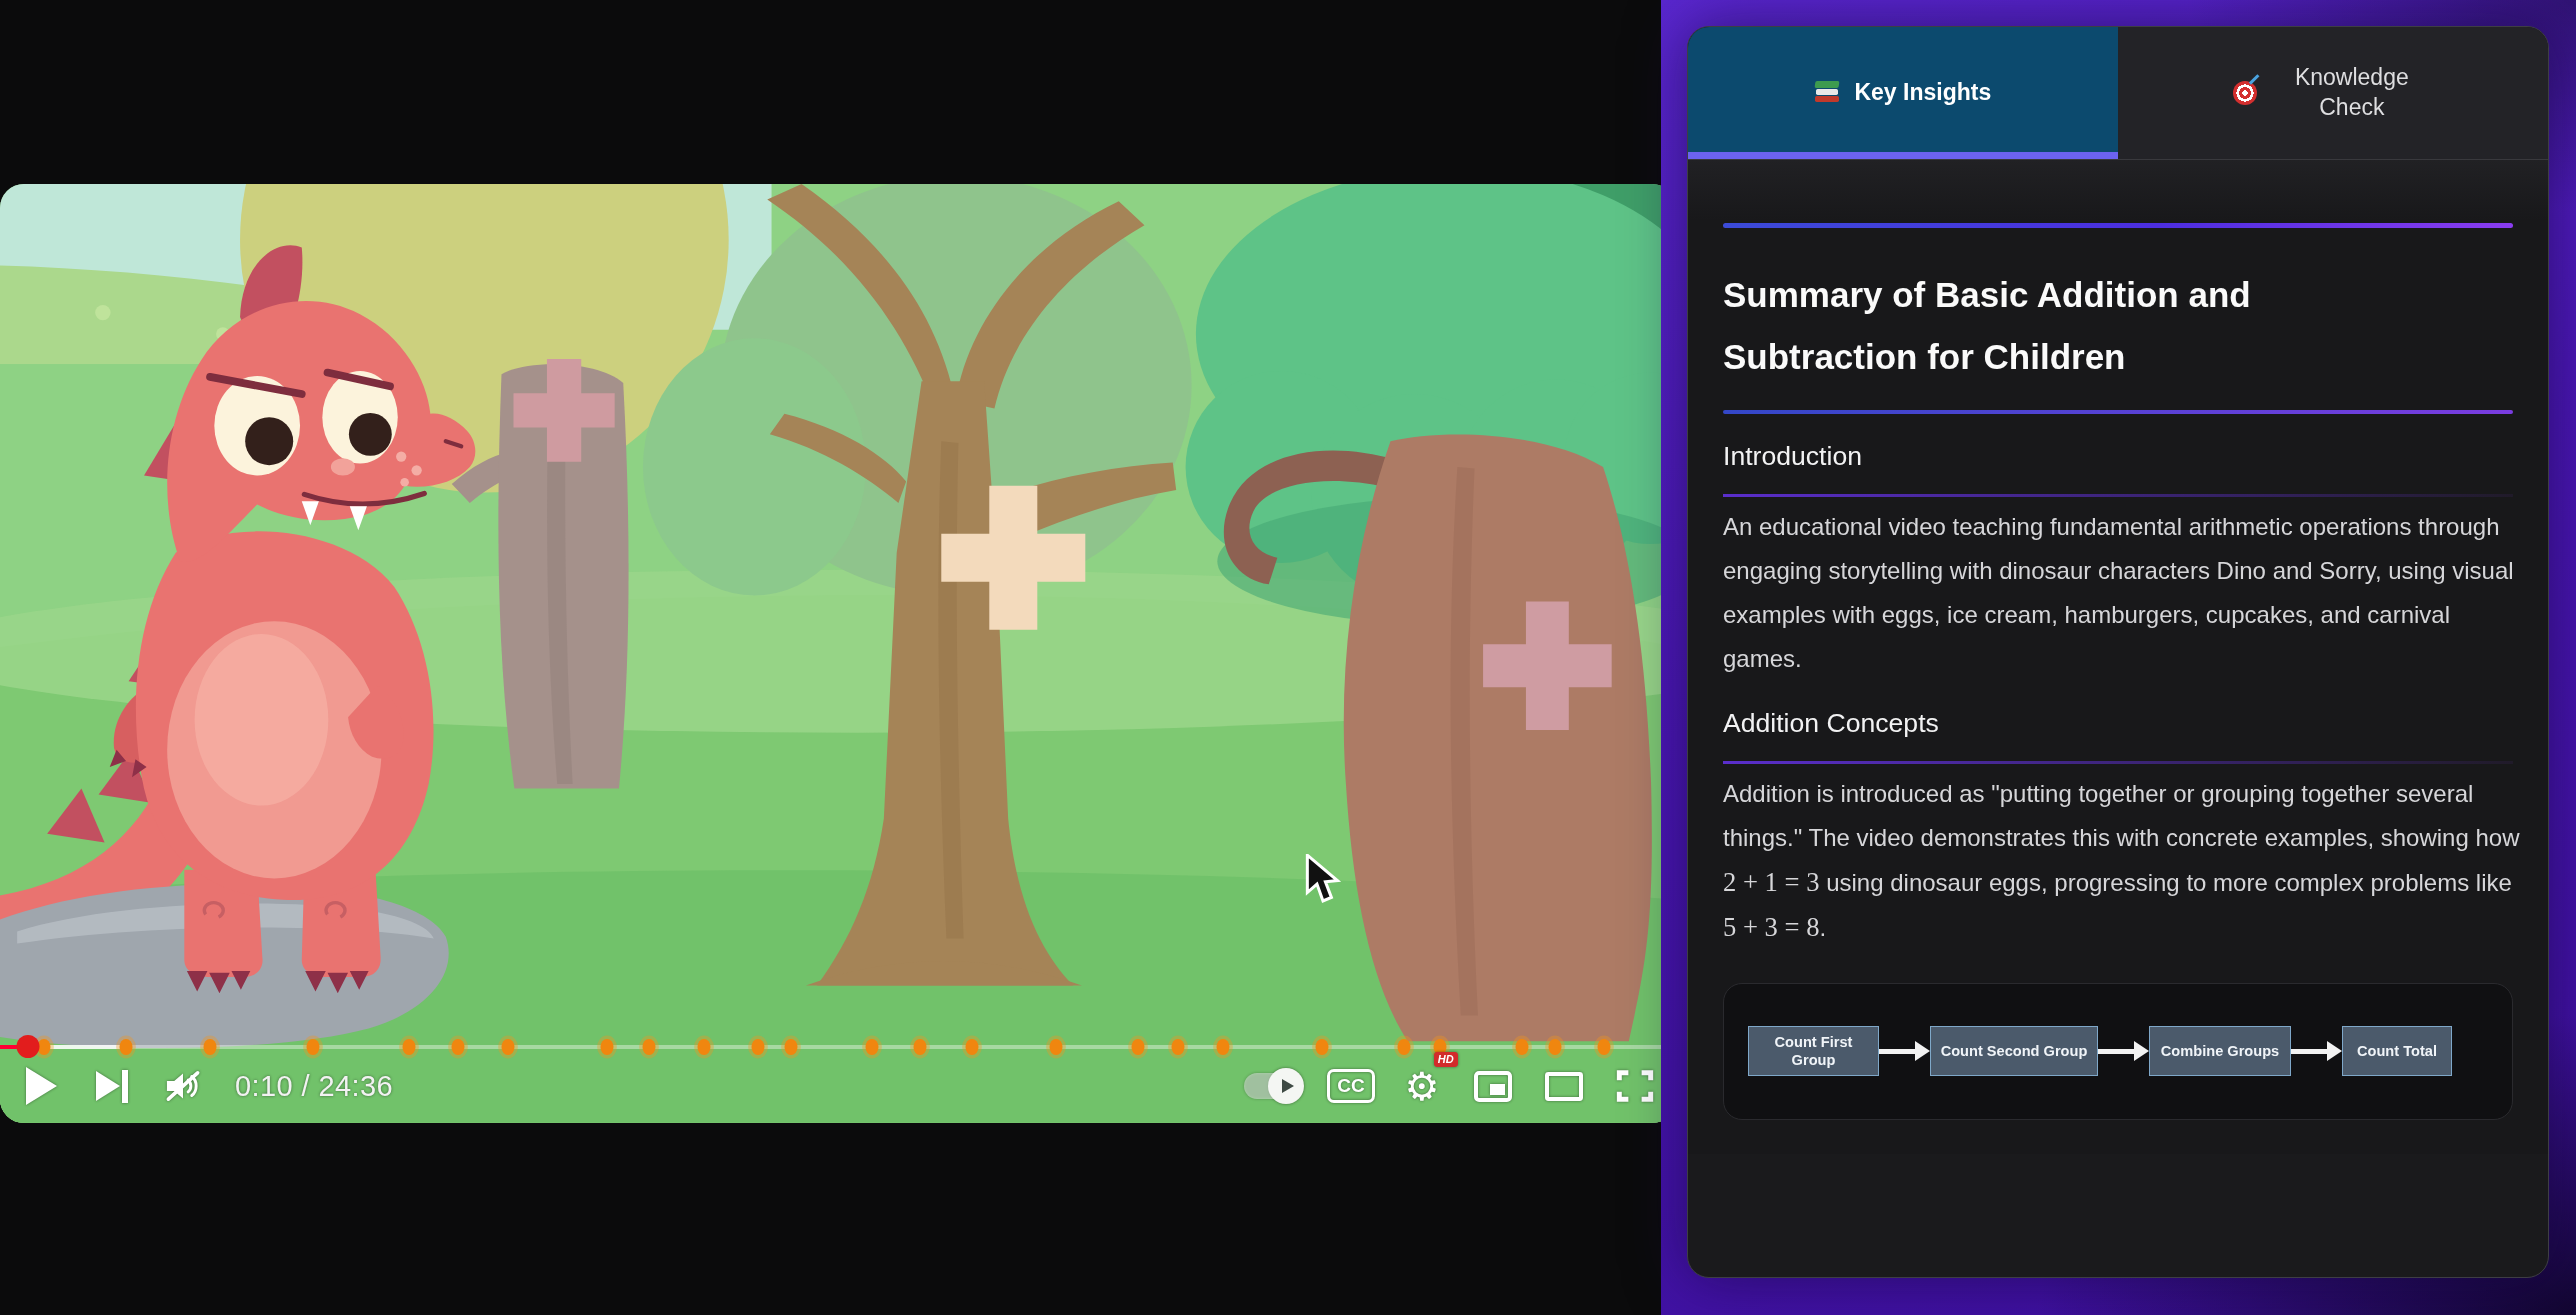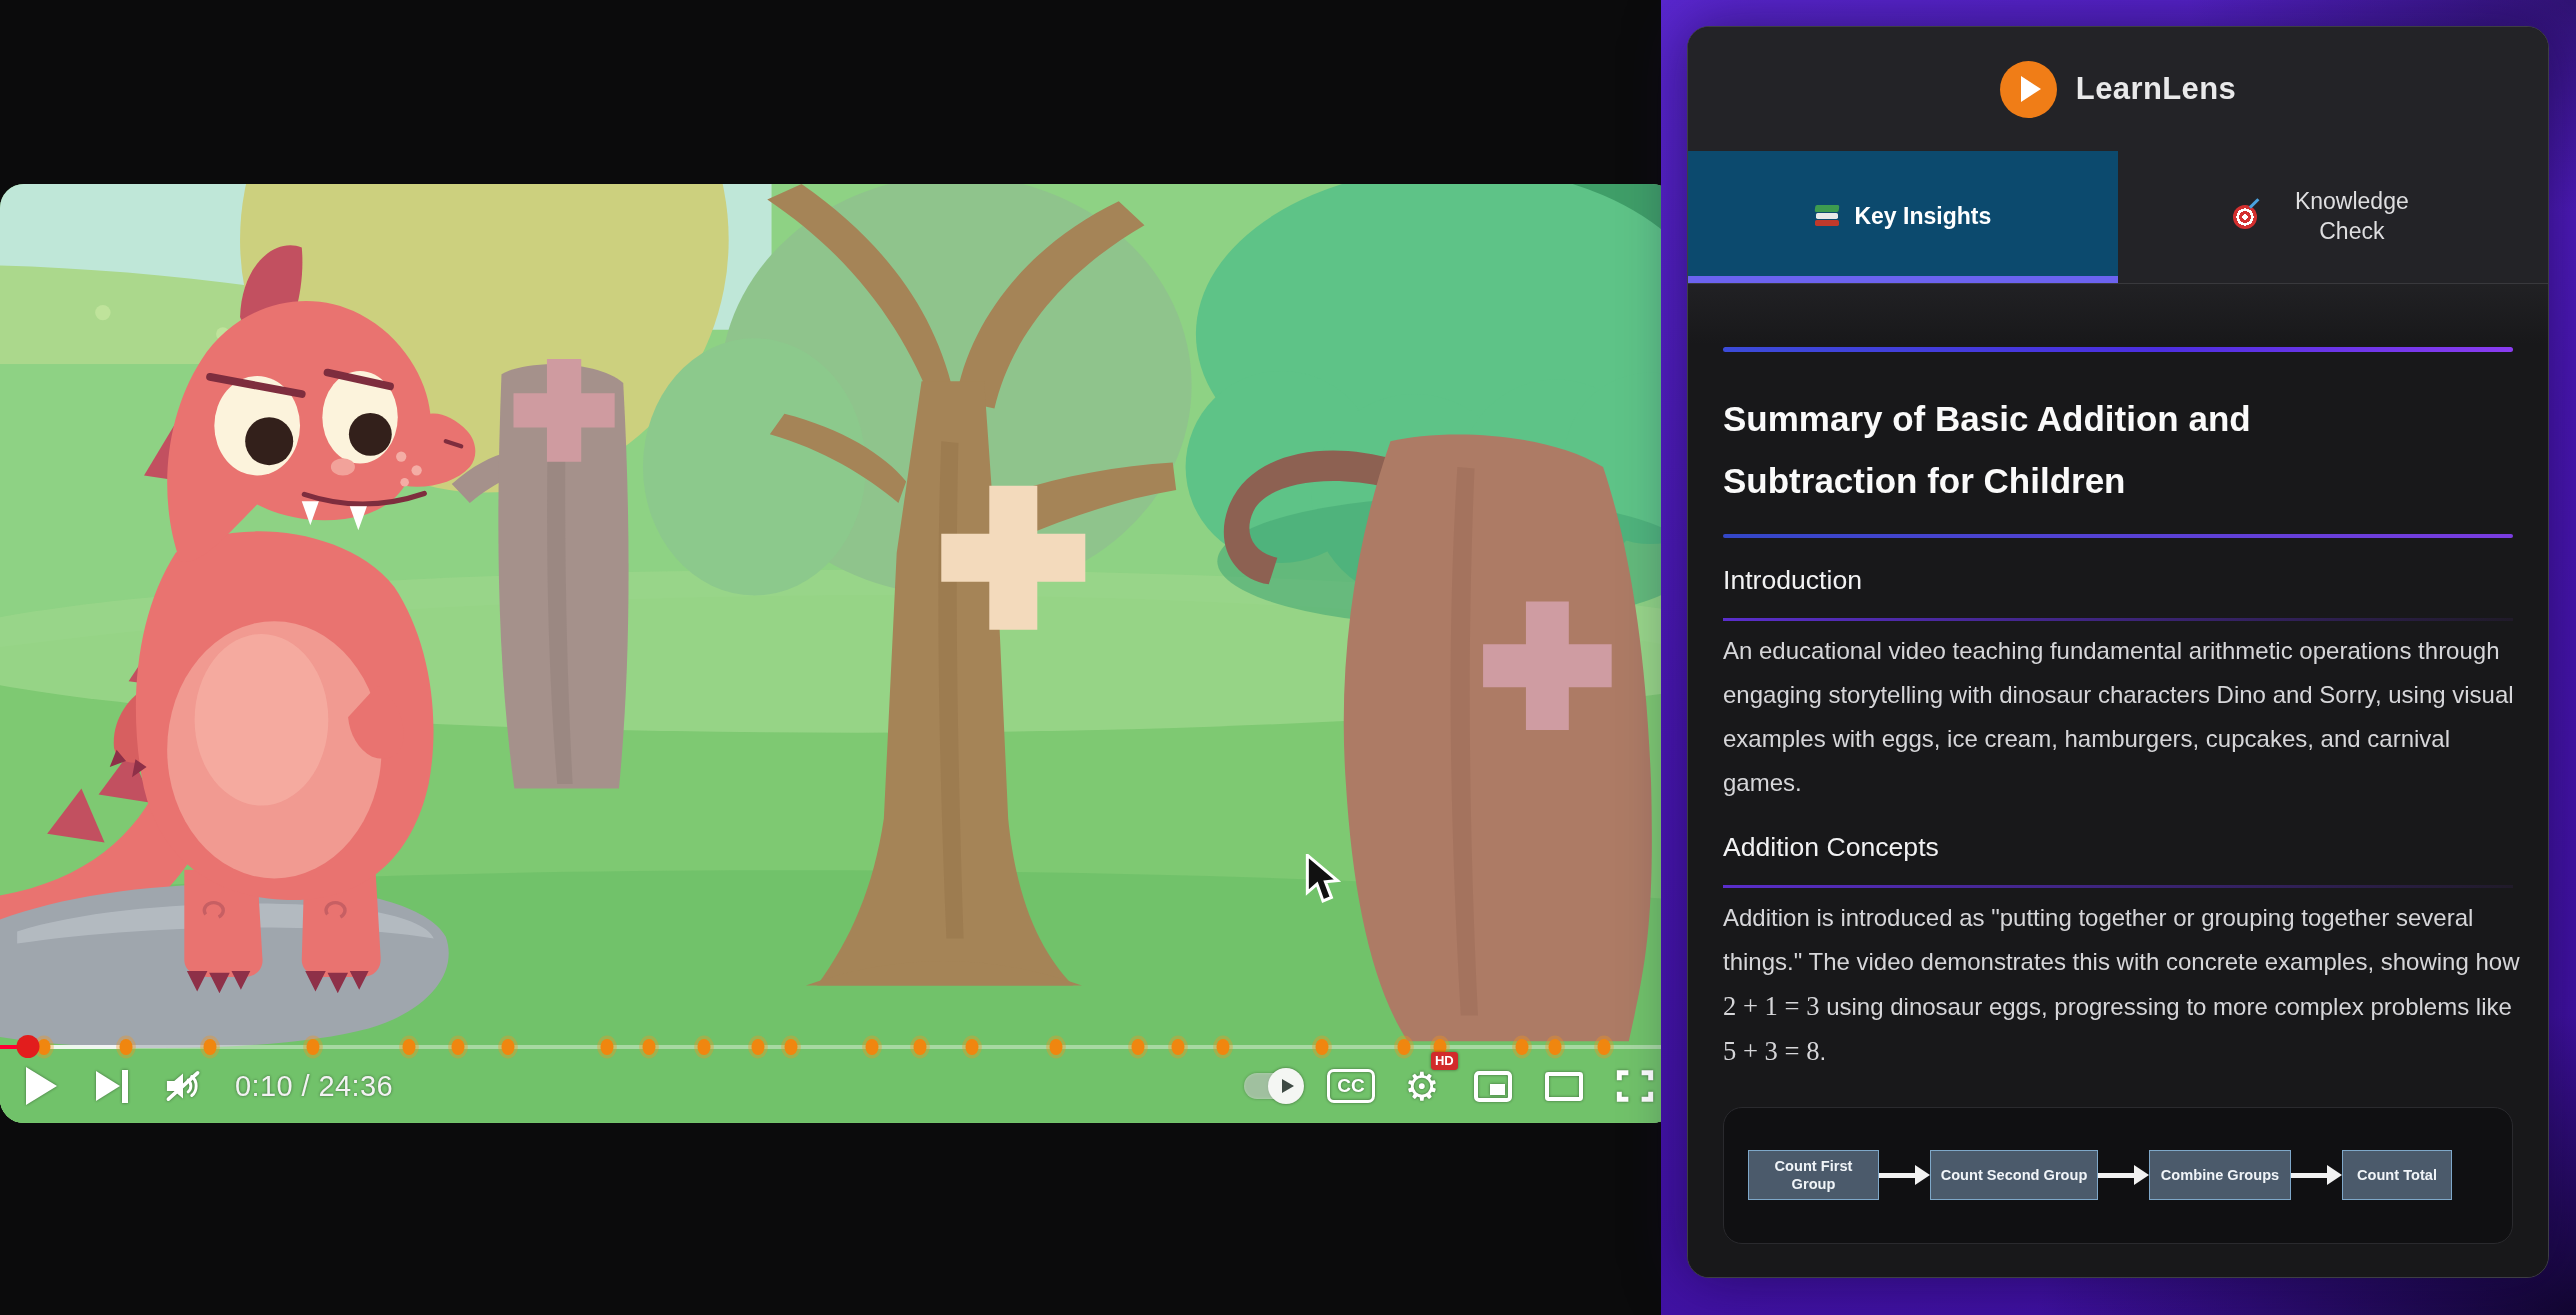--- a/index.html
+++ b/index.html
@@ -34,21 +34,21 @@
   .next-bar { width:6px; height:33px; background:#fff; margin-left:2.6px; }
   .time { font-size:29px; color:#f2f2f2; letter-spacing:0.4px; white-space:nowrap; }
   .toggle { position:relative; width:55px; height:26px; border-radius:13px; background:rgba(222,230,224,.55); cursor:pointer; }
   .toggle-knob { position:absolute; right:-5.1px; top:-5.1px; width:36px; height:36px; border-radius:50%;
                  background:#f4f6f3; display:flex; align-items:center; justify-content:center; }
   .toggle-tri { width:0; height:0; border-left:12px solid #3e4a44; border-top:7.7px solid transparent; border-bottom:7.7px solid transparent; margin-left:3.4px; }
   .cc-box { border:3.4px solid #fff; border-radius:6.9px; padding:2.6px 6.9px; font-size:19px; font-weight:bold; color:#fff; }
   .gear-wrap { position:relative; }
   .gear { font-size:39px; line-height:1; color:#fff; font-family:"DejaVu Sans",sans-serif; }
   .hd-badge { position:absolute; top:-12px; right:-17px; background:#d22b2b; color:#fff;
-              font-size:13px; font-weight:bold; padding:1.7px 4.3px; border-radius:3.4px; }
+              font-size:11px; font-weight:bold; padding:1.7px 4.3px; border-radius:3.4px;font-style:italic; }
   .mini-ic { width:39px; height:31px; border:4.3px solid #fff; border-radius:5.1px; position:relative; }
   .mini-ic::after { content:""; position:absolute; right:2.6px; bottom:2.6px; width:15.4px; height:11px; background:#fff; }
   .theater-ic { width:45px; height:29px; border:4.3px solid #fff; border-radius:3.4px; }
 
   
   .cursor { position:absolute; left:1304px; top:854px; z-index:40; pointer-events:none; }
 
   
   .backdrop { position:absolute; left:1661px; top:0; width:915px; height:1315px;
     background:
@@ -287,26 +287,20 @@
 
   <div class="cursor">
     <svg width="38" height="53" viewBox="0 0 30 44">
       <path d="M2,1 L2,32 L10,25 L15,39 L22,36 L17,23 L27,22 Z" fill="#111" stroke="#fff" stroke-width="2.5"></path>
     </svg>
   </div>
 
   <div class="backdrop">
     <div class="panel">
 
-      <div class="panel-header">
-        <span class="logo-circle">
-            <span class="logo-tri"></span>
-          </span>
-        <span class="app-name">LearnLens</span>
-      </div>
 
       <div class="tab-bar">
         <div class="tab active">
           <span class="ic-books">
               <span class="b1"></span>
               <span class="b2"></span>
               <span class="b3"></span>
             </span>
           <span class="tab-label">Key Insights</span>
         </div>

